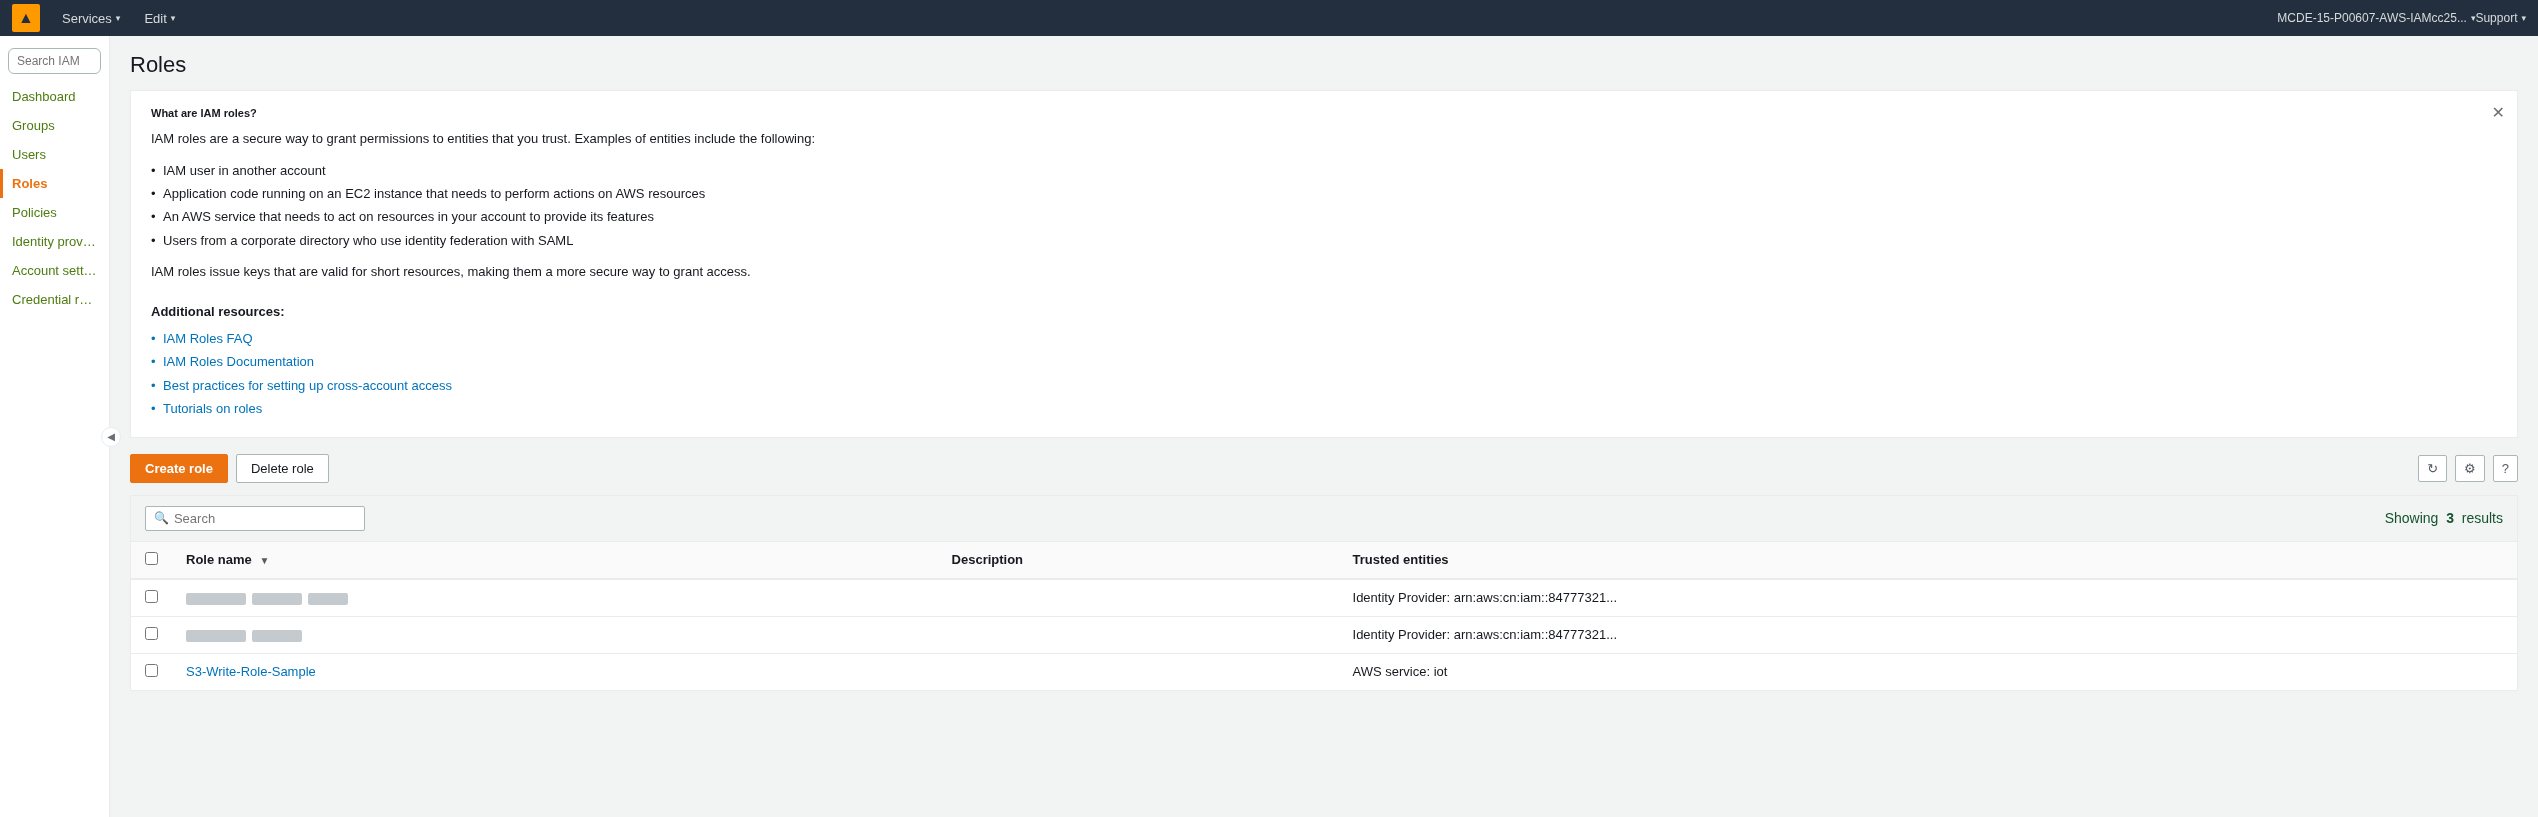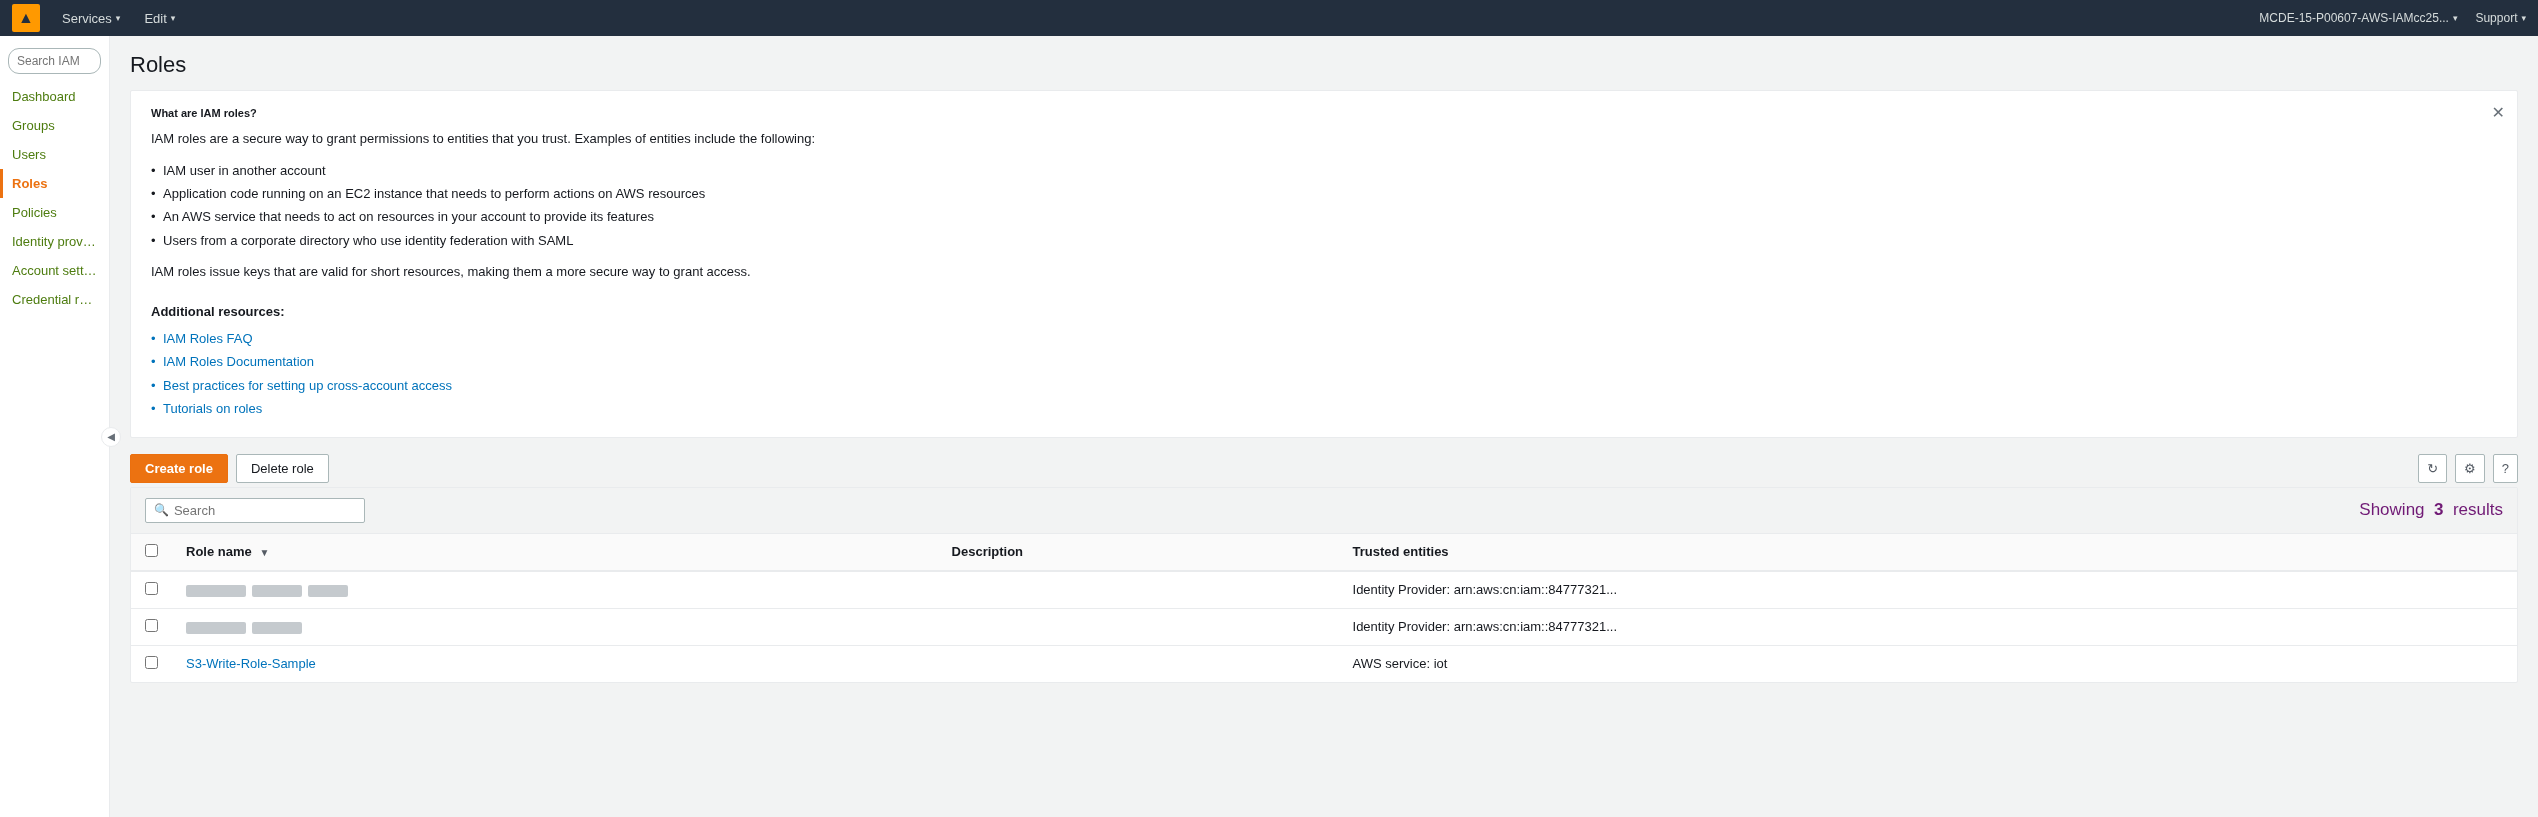--- a/index.html
+++ b/index.html
@@ -19,40 +19,40 @@
       width: 28px; height: 28px;
       background: #ff9900;
       display: flex; align-items: center; justify-content: center;
       border-radius: 2px; margin-right: 8px;
     }
     .nav-logo span { font-size: 16px; font-weight: bold; color: #232f3e; }
     .nav-item {
       color: #d5dbdb; font-size: 13px; padding: 0 10px; height: 36px;
       display: flex; align-items: center; gap: 4px; cursor: pointer;
     }
-    .nav-right { display: flex; align-items: center; gap: 18px; }
+    .nav-right { display: flex; align-items: center; gap: 0; }
     .nav-account { color: #d5dbdb; font-size: 12px; display: flex; align-items: center; gap: 4px; cursor: pointer; }
     .nav-chevron { font-size: 9px; }
 
     
     #main-layout { display: flex; height: calc(100vh - 36px); }
 
     
     #sidebar {
       width: 110px; min-width: 110px;
       background: #fff;
       border-right: 1px solid #e9ebed;
       padding-top: 8px;
       position: relative;
     }
     .sidebar-search {
       margin: 4px 8px 8px;
       padding: 5px 8px;
       border: 1px solid #aab7b8;
-      border-radius: 11px;
+      border-radius: 6px;
       font-size: 12px;
       width: calc(100% - 16px);
       color: #687078;
       background: #fff;
     }
     .sidebar-item {
       padding: 7px 12px;
       font-size: 13px;
       color: #4d7c0f;
       cursor: pointer;
@@ -108,22 +108,23 @@
     .info-box ul { list-style: none; padding: 0; margin-bottom: 10px; }
     .info-box ul li { font-size: 13px; line-height: 1.8; color: #16191f; padding-left: 12px; position: relative; }
     .info-box ul li::before { content: "•"; position: absolute; left: 0; }
     .info-box .resources-title { font-weight: 700; font-size: 13px; margin-top: 20px; margin-bottom: 6px; }
     .info-box .link { color: #0073bb; text-decoration: none; font-size: 13px; line-height: 1.8; display: block; padding-left: 12px; position: relative; }
     .info-box .link::before { content: "•"; position: absolute; left: 0; color: #0073bb; }
 
     
     .action-bar {
       display: flex;
+      align-items: center;
       gap: 8px;
-      margin-bottom: 4px;
+      margin-bottom: 12px;
     }
     .btn-primary {
       background: #ec7211;
       color: #fff;
       border: 1px solid #eb6f0e;
       border-radius: 2px;
       padding: 6px 14px;
       font-size: 13px;
       cursor: pointer;
       font-weight: 600;
@@ -173,21 +174,21 @@
     }
     .search-wrapper input {
       border: none;
       outline: none;
       font-size: 13px;
       color: #16191f;
       width: 100%;
       background: transparent;
     }
     .search-icon { color: #687078; margin-right: 5px; font-size: 12px; }
-    .results-count { font-size: 17px; color: #701a75; }
+    .results-count { font-size: 14px; color: #14532d; }
     .results-count strong { font-weight: 600; }
 
     table {
       width: 100%;
       border-collapse: collapse;
     }
     thead tr {
       background: #fafafa;
       border-bottom: 2px solid #e9ebed;
     }

